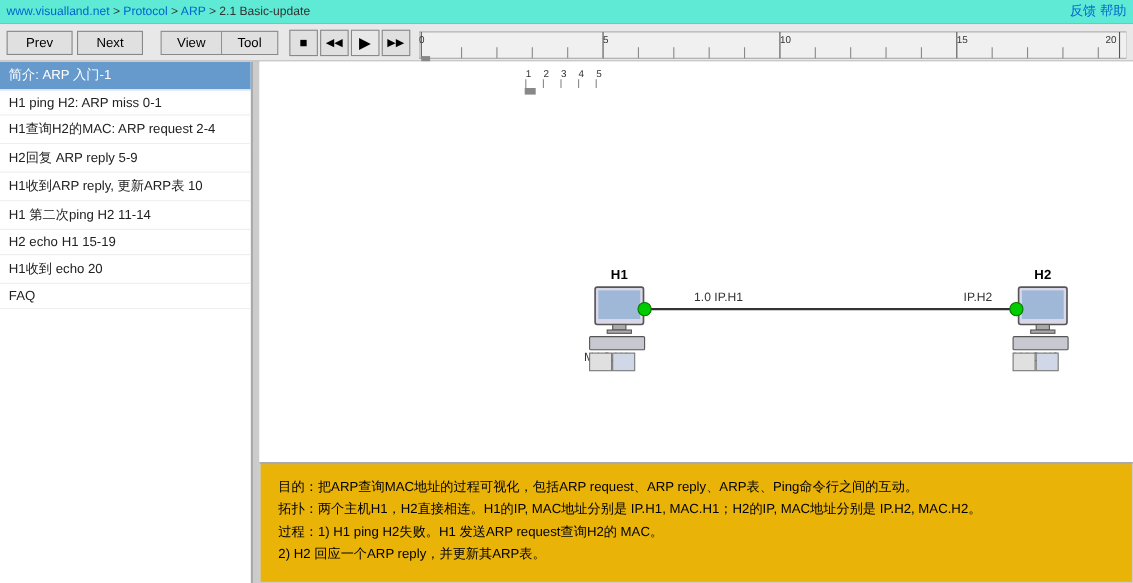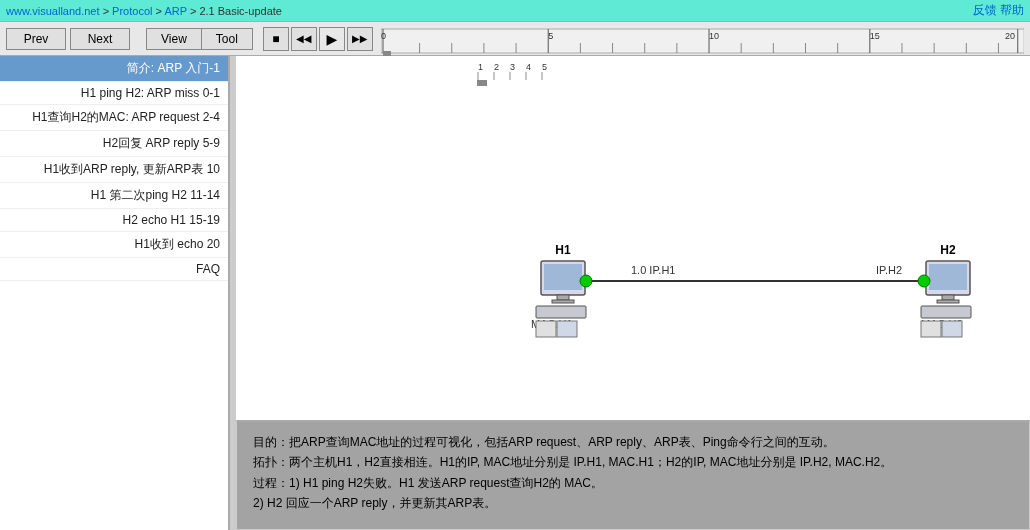--- a/index.html
+++ b/index.html
@@ -88,21 +88,20 @@
       overflow-y: auto;
       display: flex;
       flex-direction: column;
     }
     .menu-item {
       padding: 4px 8px;
       cursor: pointer;
       border-bottom: 1px solid #eee;
       font-size: 12px;
       color: #222;
-      text-align: right;
     }
     .menu-item.active { background: #6699cc; color: white; }
 
     #resize-handle {
       width: 6px;
       background: #ccc;
       cursor: col-resize;
     }
 
     #right-panel {
@@ -114,21 +113,21 @@
     }
 
     #canvas-area {
       flex: 1;
       position: relative;
       background: #fff;
       overflow: hidden;
     }
 
     #info-box {
-      background: #a3a3a3;
+      background: #eab308;
       border: 1px solid #ccc;
       border-top: 2px solid #aaa;
       padding: 10px 16px;
       font-size: 12px;
       line-height: 1.7;
       min-height: 110px;
     }
 
     svg.network-svg {
       position: absolute;

